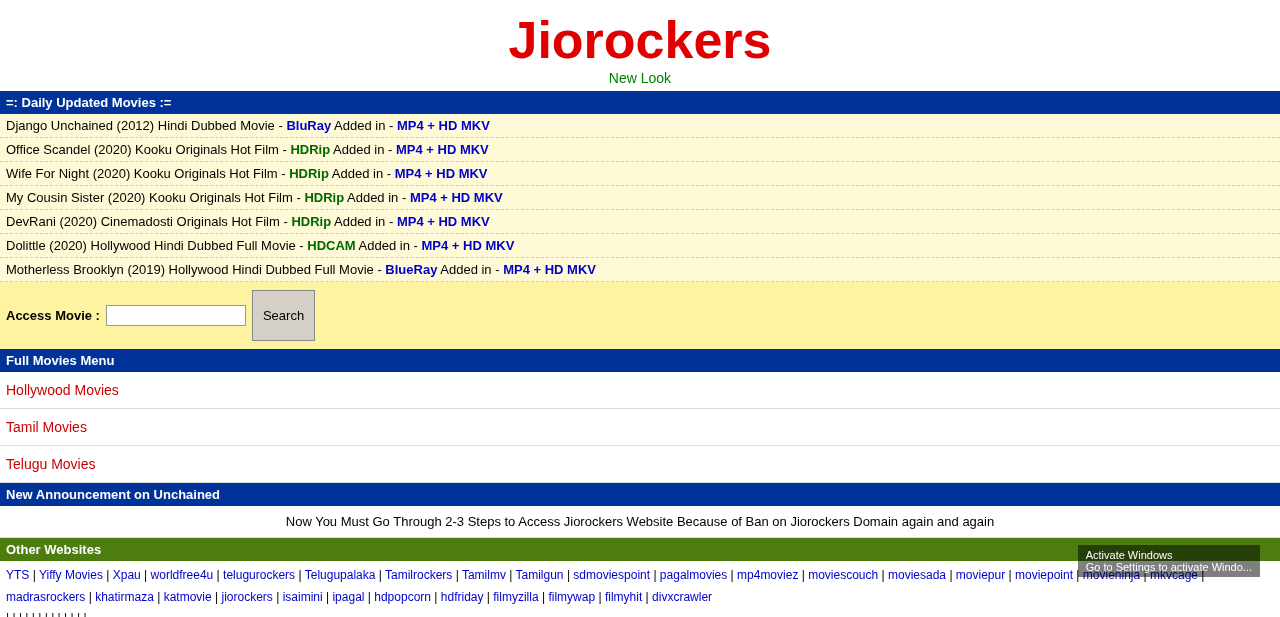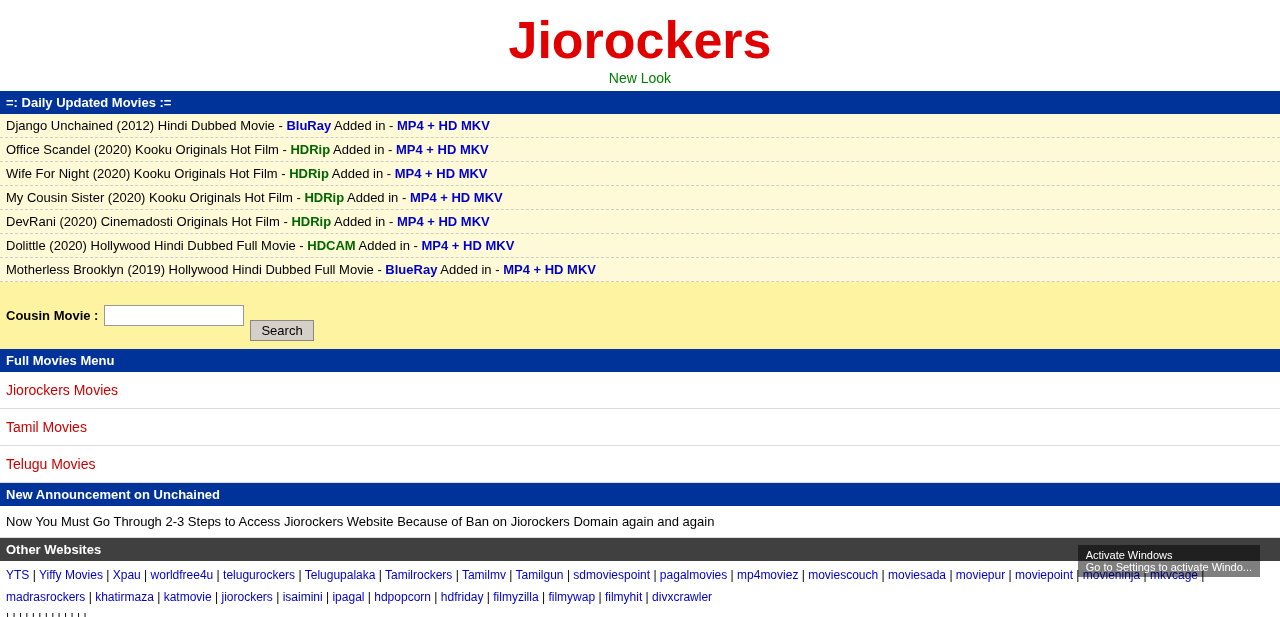--- a/index.html
+++ b/index.html
@@ -34,48 +34,47 @@
       padding: 8px 6px;
       display: flex;
       align-items: center;
       gap: 6px;
     }
     .search-label { font-weight: bold; color: #000; font-size: 13px; }
     .search-input { border: 1px solid #999; padding: 2px 4px; font-size: 13px; width: 140px; }
     .search-btn {
       background: #d4d0c8;
       border: 1px solid #888;
-      padding: 2px 10px;
+      padding: 17px 10px;
       font-size: 13px;
       cursor: pointer;
-      margin-top: 30px;
     }
 
     .menu-section { background: #fff; }
     .menu-item {
       display: block;
       padding: 10px 6px;
       border-bottom: 1px solid #ddd;
       color: #cc0000;
       font-size: 14px;
       font-weight: normal;
       text-decoration: none;
       cursor: pointer;
     }
 
-    .announcement-section { background: #fff; }
+    .announcement-section { background: #fff; text-align: center; }
     .announcement-text {
       padding: 8px 6px;
       font-size: 13px;
       color: #000;
       border-bottom: 1px solid #ddd;
     }
 
     .other-websites-bar {
-      background: #404040;
+      background: #4d7c0f;
       color: #fff;
       font-weight: bold;
       padding: 4px 6px;
       font-size: 13px;
     }
 
     .other-links {
       background: #fff;
       padding: 4px 6px;
       font-size: 12px;
@@ -110,29 +109,29 @@
 <div class="movie-item"><span>Django Unchained (2012) Hindi Dubbed Movie - </span><a href="#" class="quality-blueray">BluRay</a> <span>Added in -</span> <a href="#" class="added-link">MP4 + HD MKV</a></div>
     <div class="movie-item"><span>Office Scandel (2020) Kooku Originals Hot Film - </span><a href="#" class="quality-green">HDRip</a> <span>Added in -</span> <a href="#" class="added-link">MP4 + HD MKV</a></div>
     <div class="movie-item"><span>Wife For Night (2020) Kooku Originals Hot Film - </span><a href="#" class="quality-green">HDRip</a> <span>Added in -</span> <a href="#" class="added-link">MP4 + HD MKV</a></div>
     <div class="movie-item"><span>My Cousin Sister (2020) Kooku Originals Hot Film - </span><a href="#" class="quality-green">HDRip</a> <span>Added in -</span> <a href="#" class="added-link">MP4 + HD MKV</a></div>
     <div class="movie-item"><span>DevRani (2020) Cinemadosti Originals Hot Film - </span><a href="#" class="quality-green">HDRip</a> <span>Added in -</span> <a href="#" class="added-link">MP4 + HD MKV</a></div>
     <div class="movie-item"><span>Dolittle (2020) Hollywood Hindi Dubbed Full Movie - </span><a href="#" class="quality-hdcam">HDCAM</a> <span>Added in -</span> <a href="#" class="added-link">MP4 + HD MKV</a></div>
     <div class="movie-item"><span>Motherless Brooklyn (2019) Hollywood Hindi Dubbed Full Movie - </span><a href="#" class="quality-blueray">BlueRay</a> <span>Added in -</span> <a href="#" class="added-link">MP4 + HD MKV</a></div>
   </div>
 
 <div class="search-section">
-  <span class="search-label">Cousin Movie :</span>
+  <span class="search-label">Access Movie :</span>
   <input class="search-input" type="text" style="">
   <button class="search-btn">Search</button>
 </div>
 
 <div class="section-bar">Full Movies Menu</div>
 
 <div class="menu-section" id="menu-container">
-    <a class="menu-item" href="#">Jiorockers Movies</a>
+    <a class="menu-item" href="#">Hollywood Movies</a>
     <a class="menu-item" href="#">Tamil Movies</a>
     <a class="menu-item" href="#">Telugu Movies</a>
   </div>
 
 <div class="section-bar">New Announcement on Unchained</div>
 
 <div class="announcement-section">
   <div class="announcement-text">Now You Must Go Through 2-3 Steps to Access Jiorockers Website Because of Ban on Jiorockers Domain again and again</div>
 </div>
 

